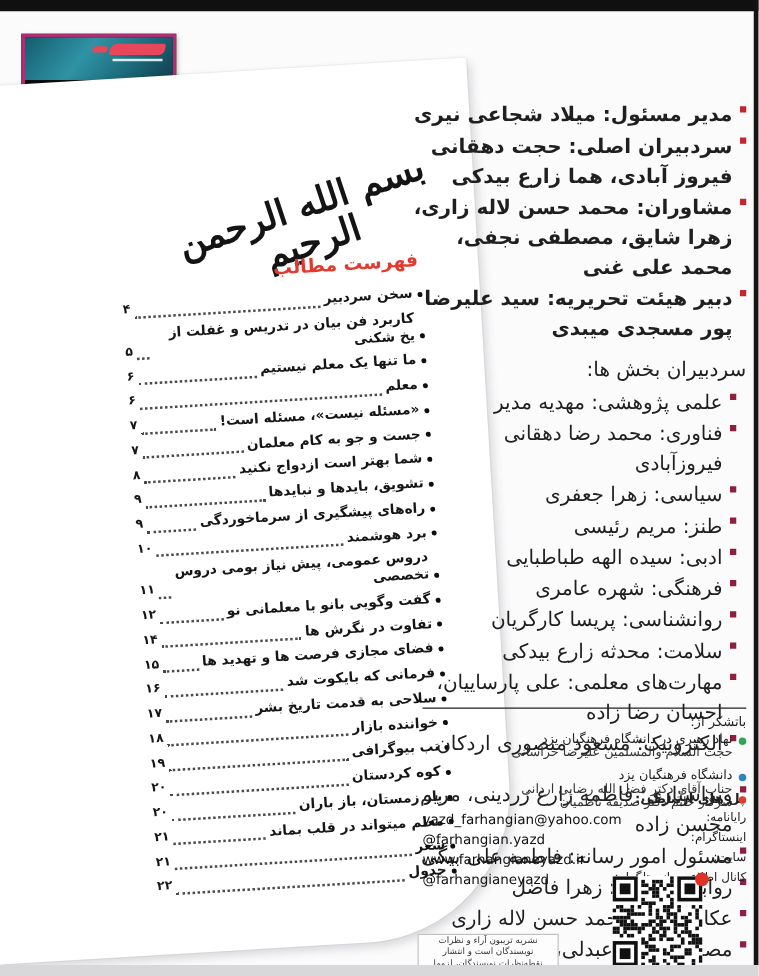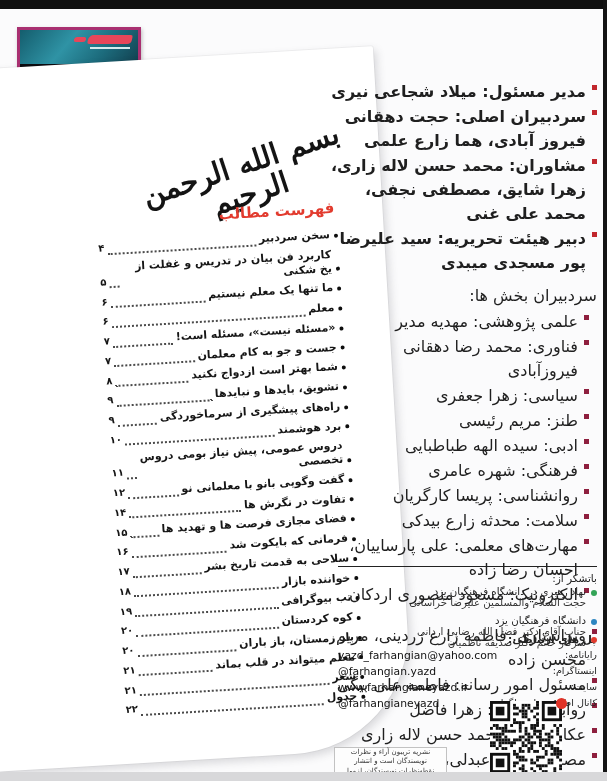--- a/index.html
+++ b/index.html
@@ -336,21 +336,21 @@
   <div class="masthead">
     <div class="m-group g1">
 
         <div class="m-item">
           <span class="sq"></span>
           <span>مدیر مسئول: میلاد شجاعی نیری</span>
         </div>
 
         <div class="m-item">
           <span class="sq"></span>
-          <span>سردبیران اصلی: حجت دهقانی فیروز آبادی، هما زارع علمی</span>
+          <span>سردبیران اصلی: حجت دهقانی فیروز آبادی، هما زارع بیدکی</span>
         </div>
 
         <div class="m-item">
           <span class="sq"></span>
           <span>مشاوران: محمد حسن لاله زاری، زهرا شایق، مصطفی نجفی، محمد علی غنی</span>
         </div>
 
         <div class="m-item">
           <span class="sq"></span>
           <span>دبیر هیئت تحریریه: سید علیرضا پور مسجدی میبدی</span>

